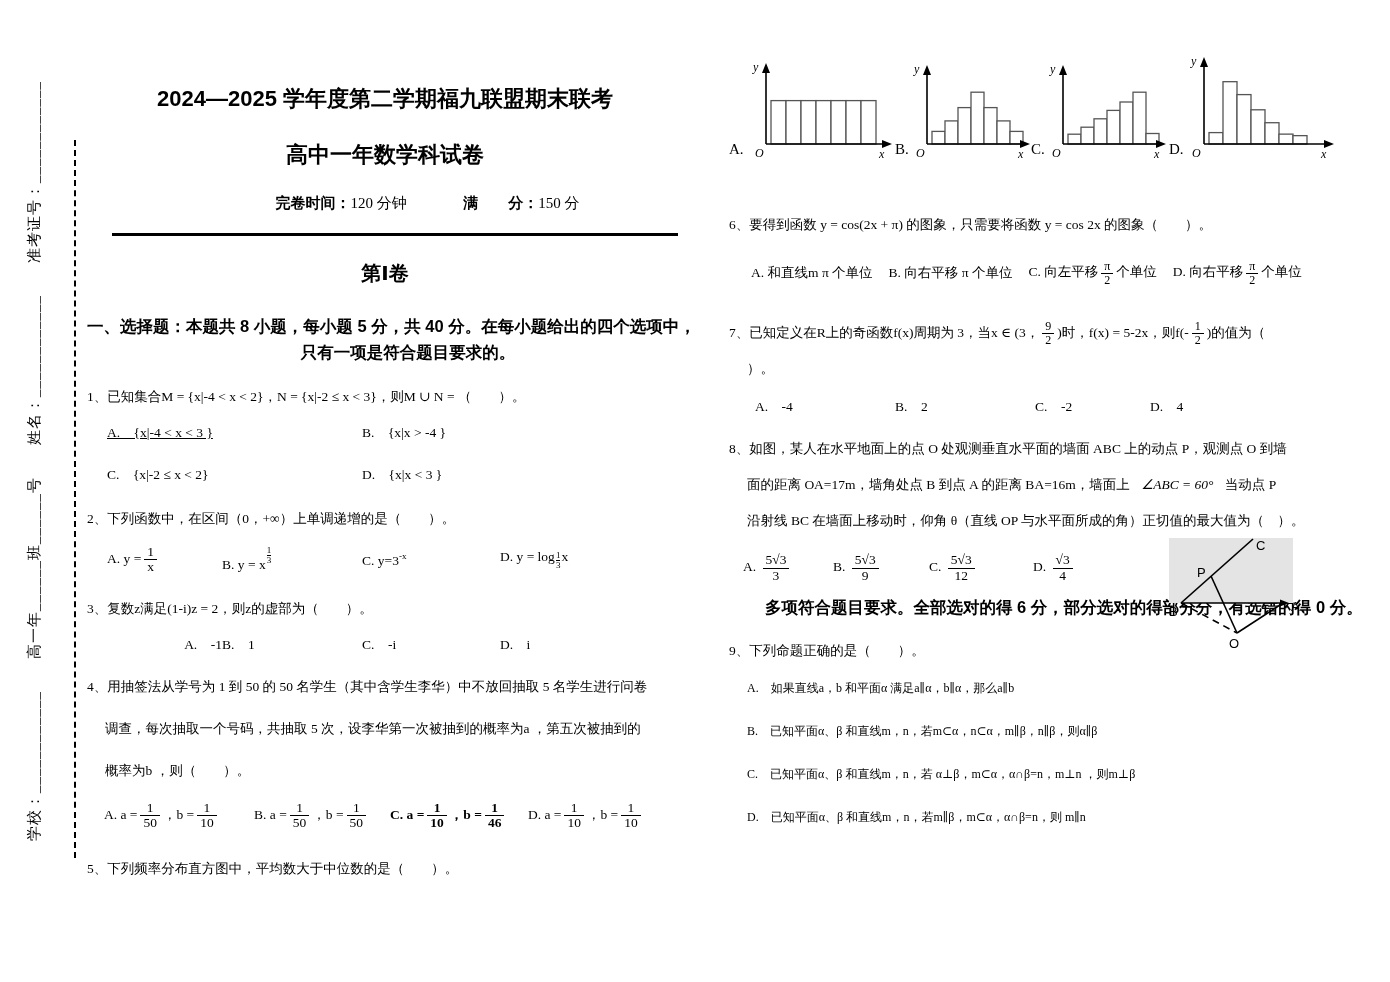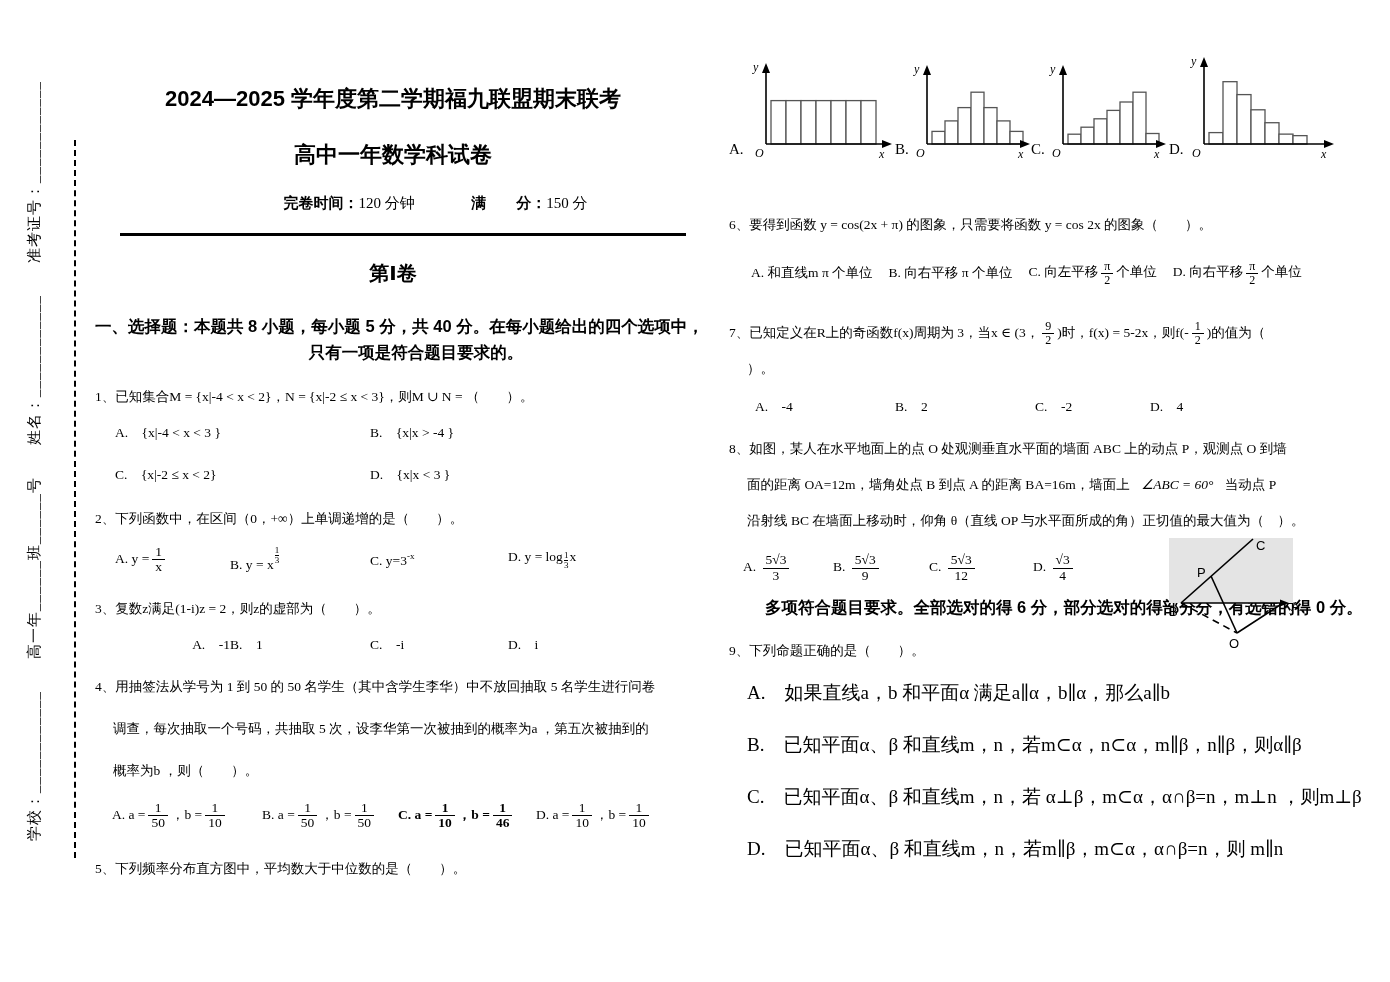--- a/index.html
+++ b/index.html
@@ -5,21 +5,21 @@
   html,body{margin:0;padding:0;background:#fff;}
   #page{position:relative;width:1390px;height:982px;background:#fff;color:#000;
         font-family:"Liberation Serif","DejaVu Serif",serif;overflow:hidden;}
   .nw{white-space:nowrap;}
   .b{font-weight:bold;font-family:"Liberation Sans","DejaVu Sans",sans-serif;text-align:center;}
   
   #cutline{position:absolute;left:74px;top:140px;height:718px;border-left:2px dashed #000;}
   #sideinfo{position:absolute;left:-302px;top:478px;width:690px;height:36px;
             transform:rotate(-90deg);font-size:15px;letter-spacing:1px;text-align:center;}
   
-  #col-left{position:absolute;left:95px;top:70px;width:596px;}
+  #col-left{position:absolute;left:87px;top:70px;width:596px;}
   #col-right{position:absolute;left:729px;top:58px;width:620px;}
   .title1{font-size:22px;text-align:center;margin-top:14px;}
   .title2{font-size:22px;text-align:center;margin-top:26px;}
   .meta{font-size:15px;margin-top:24px;padding-left:85px;}
   .meta .v{font-family:"Liberation Serif",serif;font-weight:normal;}
   .rule{border:none;border-top:3px solid #000;margin:20px 5px 0 25px;}
   .part{font-size:20px;text-align:center;margin-top:24px;}
   .sechead{font-size:16.5px;line-height:1.6;margin-top:26px;}
   .sechead .ind{padding-left:46px;display:block;}
   .stem{font-size:13.5px;margin-top:22px;}
@@ -36,21 +36,21 @@
   
   #histrow{display:flex;align-items:flex-end;height:102px;}
   .histbox{display:flex;align-items:flex-end;}
   .histlabel{font-size:15px;margin-right:2px;padding-bottom:2px;}
   svg.hist .ax{stroke:#000;stroke-width:1.6;}
   svg.hist text{font-size:12px;font-style:italic;font-family:"Liberation Serif",serif;}
   
   #fig8{position:absolute;left:432px;top:477px;}
   #fig8 text{font-size:13px;font-family:"Liberation Sans",sans-serif;}
   .sec2gap{display:inline-block;width:150px;}
-  .q9opt{font-size:19px;margin-top:20px;}
+  .q9opt{font-size:12px;margin-top:20px;}
   .formula{font-style:italic;font-family:"DejaVu Serif",serif;}
 </style>
 </head>
 <body>
 
 <div id="page">
 
   <div id="cutline"></div>
   <div id="sideinfo" class="nw">学校：____________　　高一年______班______号　　姓名：____________　　准考证号：____________</div>
 
@@ -65,21 +65,21 @@
     <hr class="rule">
     <div class="part b nw">第Ⅰ卷</div>
 
     <div class="sechead b">
       <span class="nw">一、选择题：本题共 8 小题，每小题 5 分，共 40 分。在每小题给出的四个选项中，</span>
       <span class="ind nw">只有一项是符合题目要求的。</span>
     </div>
 
     <div class="stem nw">1、已知集合M = {x|-4 &lt; x &lt; 2}，N = {x|-2 ≤ x &lt; 3}，则M ∪ N = （　　）。</div>
     <div class="optrow">
-      <span style="width:255px;padding-left:20px;">A.　{x|-4 &lt; x &lt; 3 }</span>
+      <span style="width:255px;padding-left:20px;text-decoration:underline;">A.　{x|-4 &lt; x &lt; 3 }</span>
       <span>B.　{x|x &gt; -4 }</span>
     </div>
     <div class="optrow" style="margin-top:24px;">
       <span style="width:255px;padding-left:20px;">C.　{x|-2 ≤ x &lt; 2}</span>
       <span>D.　{x|x &lt; 3 }</span>
     </div>
 
     <div class="stem nw" style="margin-top:26px;">2、下列函数中，在区间（0，+∞）上单调递增的是（　　）。</div>
     <div class="optrow" style="margin-top:14px;height:36px;">
       <span style="width:115px;padding-left:20px;">
@@ -245,21 +245,21 @@
     <div class="stem nw" style="margin-top:10px;padding-left:18px;">）。</div>
     <div class="optrow" style="margin-top:20px;">
       <span style="width:140px;padding-left:26px;">A.　-4</span>
       <span style="width:140px;">B.　2</span>
       <span style="width:115px;">C.　-2</span>
       <span>D.　4</span>
     </div>
 
     <div class="stem nw" style="margin-top:24px;">8、如图，某人在水平地面上的点 O 处观测垂直水平面的墙面 ABC 上的动点 P，观测点 O 到墙</div>
     <div class="stem nw" style="margin-top:18px;padding-left:18px;">
-      <span>面的距离 OA=12m，墙角处点 B 到点 A 的距离 BA=16m，墙面上</span>
+      <span>面的距离 OA=17m，墙角处点 B 到点 A 的距离 BA=16m，墙面上</span>
       <span class="formula" style="padding:0 8px;font-family:Liberation Serif, serif;">∠ABC = 60°</span>
       <span>当动点 P</span>
     </div>
     <div class="stem nw" style="margin-top:18px;padding-left:18px;">沿射线 BC 在墙面上移动时，仰角 θ（直线 OP 与水平面所成的角）正切值的最大值为（　）。</div>
     <div class="optrow" style="margin-top:16px;height:44px;">
       <span style="width:90px;padding-left:14px;"><span>A.</span> <span class="fr"><span class="n">5√3</span><span class="d">3</span></span></span>
       <span style="width:96px;"><span>B.</span> <span class="fr"><span class="n">5√3</span><span class="d">9</span></span></span>
       <span style="width:104px;"><span>C.</span> <span class="fr"><span class="n">5√3</span><span class="d">12</span></span></span>
       <span><span>D.</span> <span class="fr"><span class="n">√3</span><span class="d">4</span></span></span>
     </div>

